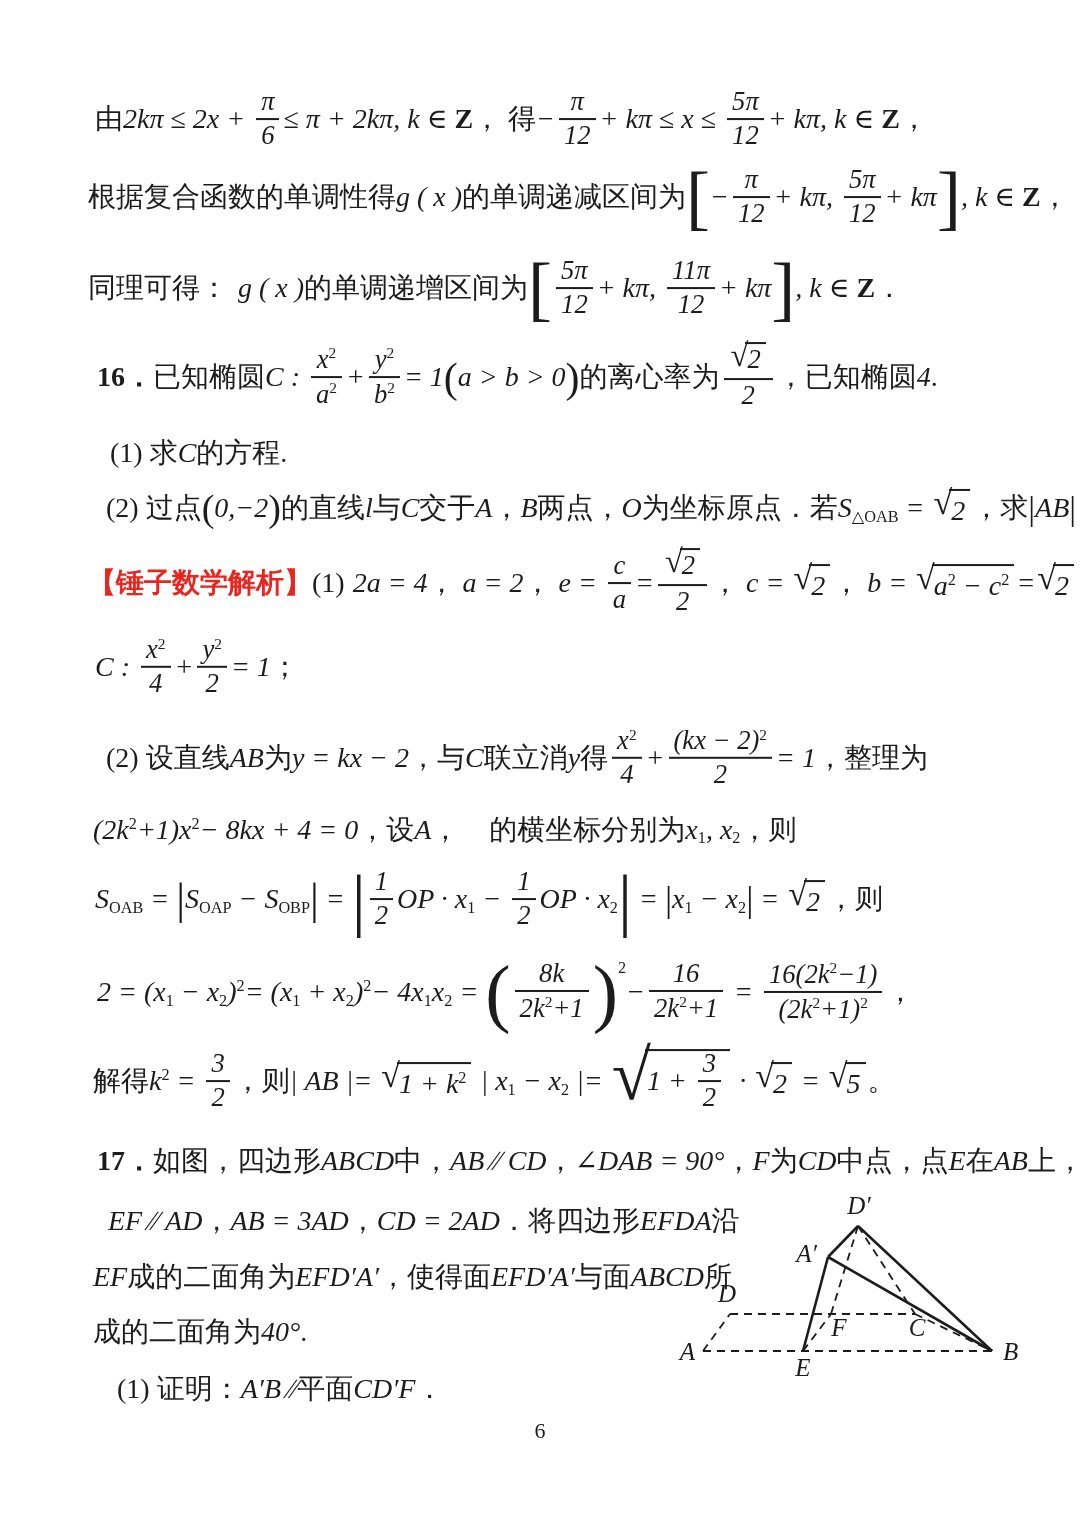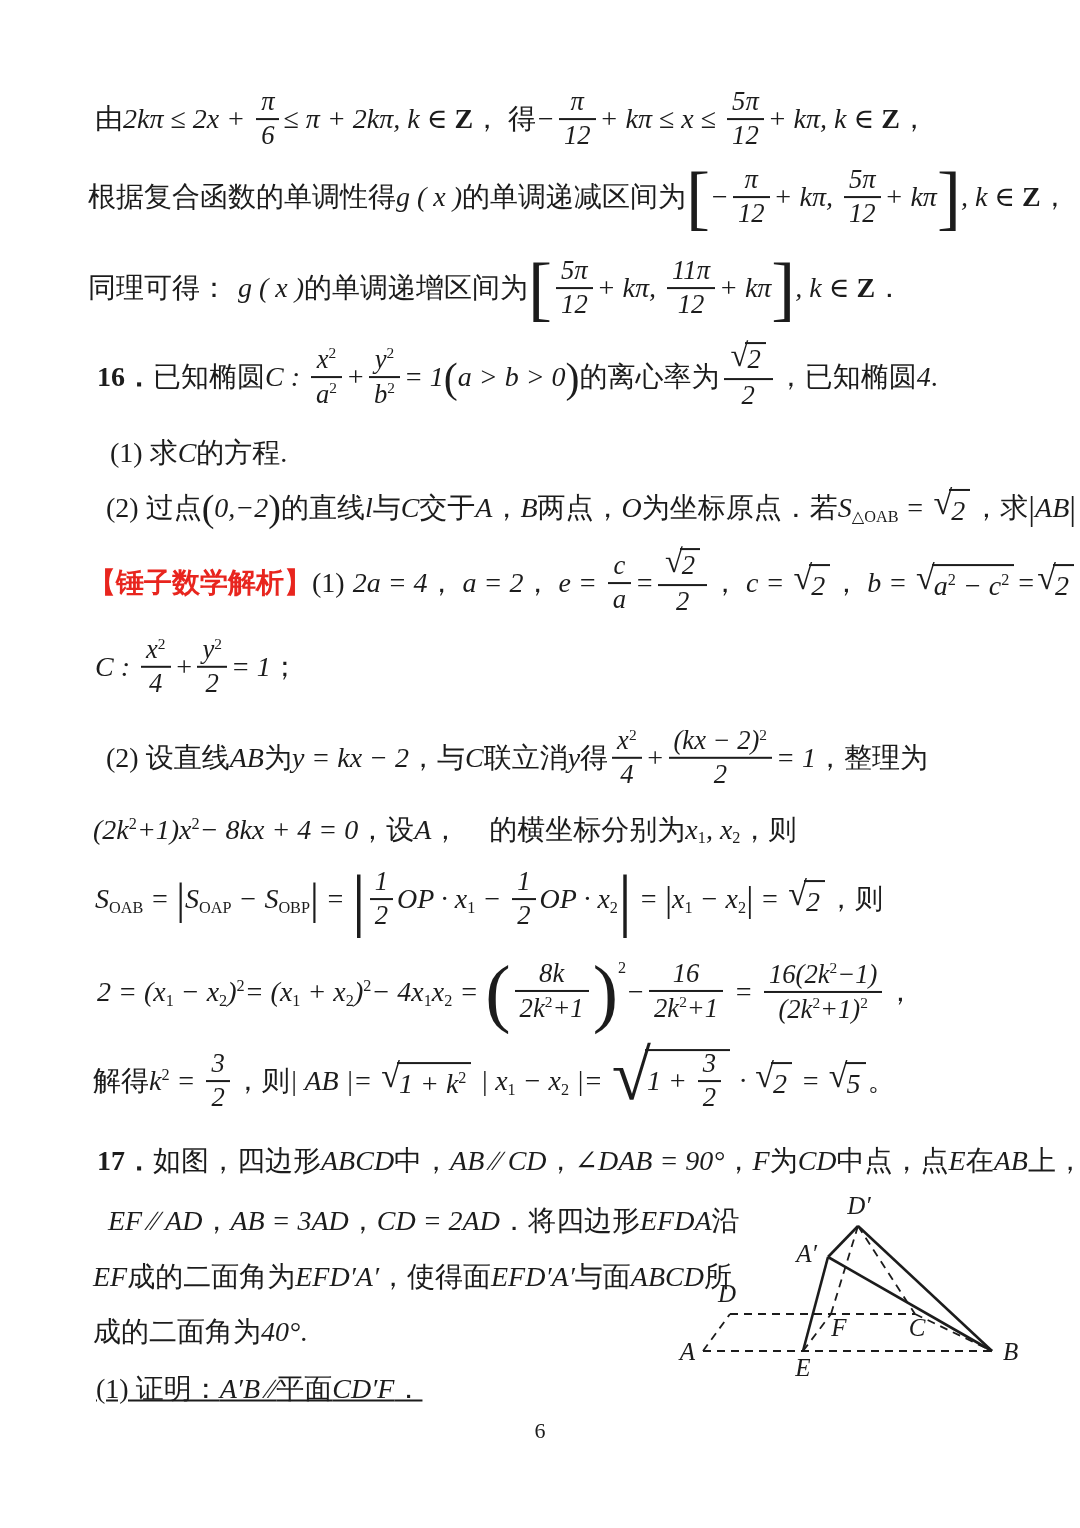--- a/index.html
+++ b/index.html
@@ -83,21 +83,21 @@
           <span class="rad">√</span>
           <span class="bar"><span class="m">2</span></span>
         </span><span class="m"> = </span><span class="sqrt">
           <span class="rad">√</span>
           <span class="bar"><span class="m">5</span></span>
         </span><span class="t">。</span></div>
       <div class="line" style="top: 1160px; left: 97px;"><span class="bt">17．</span><span class="t">如图，四边形</span><span class="m">ABCD</span><span class="t">中，</span><span class="m">AB ∕∕ CD</span><span class="t">，</span><span class="m">∠DAB = 90°</span><span class="t">，</span><span class="m">F</span><span class="t">为</span><span class="m">CD</span><span class="t">中点，点</span><span class="m">E</span><span class="t">在</span><span class="m">AB</span><span class="t">上，</span></div>
       <div class="line" style="top: 1220px; left: 108px;"><span class="m">EF ∕∕ AD</span><span class="t">，</span><span class="m">AB = 3AD</span><span class="t">，</span><span class="m">CD = 2AD</span><span class="t">．将四边形</span><span class="m">EFDA</span><span class="t">沿</span></div>
       <div class="line" style="top: 1276px; left: 93px;"><span class="m">EF</span><span class="t">成的二面角为</span><span class="m">EFD′A′</span><span class="t">，使得面</span><span class="m">EFD′A′</span><span class="t">与面</span><span class="m">ABCD</span><span class="t">所</span></div>
       <div class="line" style="top: 1331px; left: 93px;"><span class="t">成的二面角为</span><span class="m">40°</span><span class="t">.</span></div>
-      <div class="line" style="top: 1388px; left: 96px; text-decoration: underline;"><span class="t">(1) 证明：</span><span class="m">A′B ∕∕</span><span class="t">平面</span><span class="m">CD′F</span><span class="t">．</span></div>
+      <div class="line" style="top: 1388px; left: 117px;"><span class="t">(1) 证明：</span><span class="m">A′B ∕∕</span><span class="t">平面</span><span class="m">CD′F</span><span class="t">．</span></div>
     </div>
   <div class="figure" style="left: 655px; top: 1186px;">
     <svg id="figure-svg" xmlns="http://www.w3.org/2000/svg" viewBox="0 0 405 215" style="width: 405px; height: 215px; display: block;">
         <line x1="48" y1="165" x2="337" y2="165" stroke="#1c1c1c" stroke-width="1.8" stroke-dasharray="8 6"></line>
         <line x1="48" y1="165" x2="75" y2="128" stroke="#1c1c1c" stroke-width="1.8" stroke-dasharray="8 6"></line>
         <line x1="75" y1="128" x2="260" y2="128" stroke="#1c1c1c" stroke-width="1.8" stroke-dasharray="8 6"></line>
         <line x1="260" y1="128" x2="337" y2="165" stroke="#1c1c1c" stroke-width="1.8" stroke-dasharray="8 6"></line>
         <line x1="148" y1="165" x2="176" y2="128" stroke="#1c1c1c" stroke-width="1.8" stroke-dasharray="8 6"></line>
         <line x1="176" y1="128" x2="203" y2="40" stroke="#1c1c1c" stroke-width="1.8" stroke-dasharray="8 6"></line>
         <line x1="203" y1="40" x2="260" y2="128" stroke="#1c1c1c" stroke-width="1.8" stroke-dasharray="8 6"></line>

